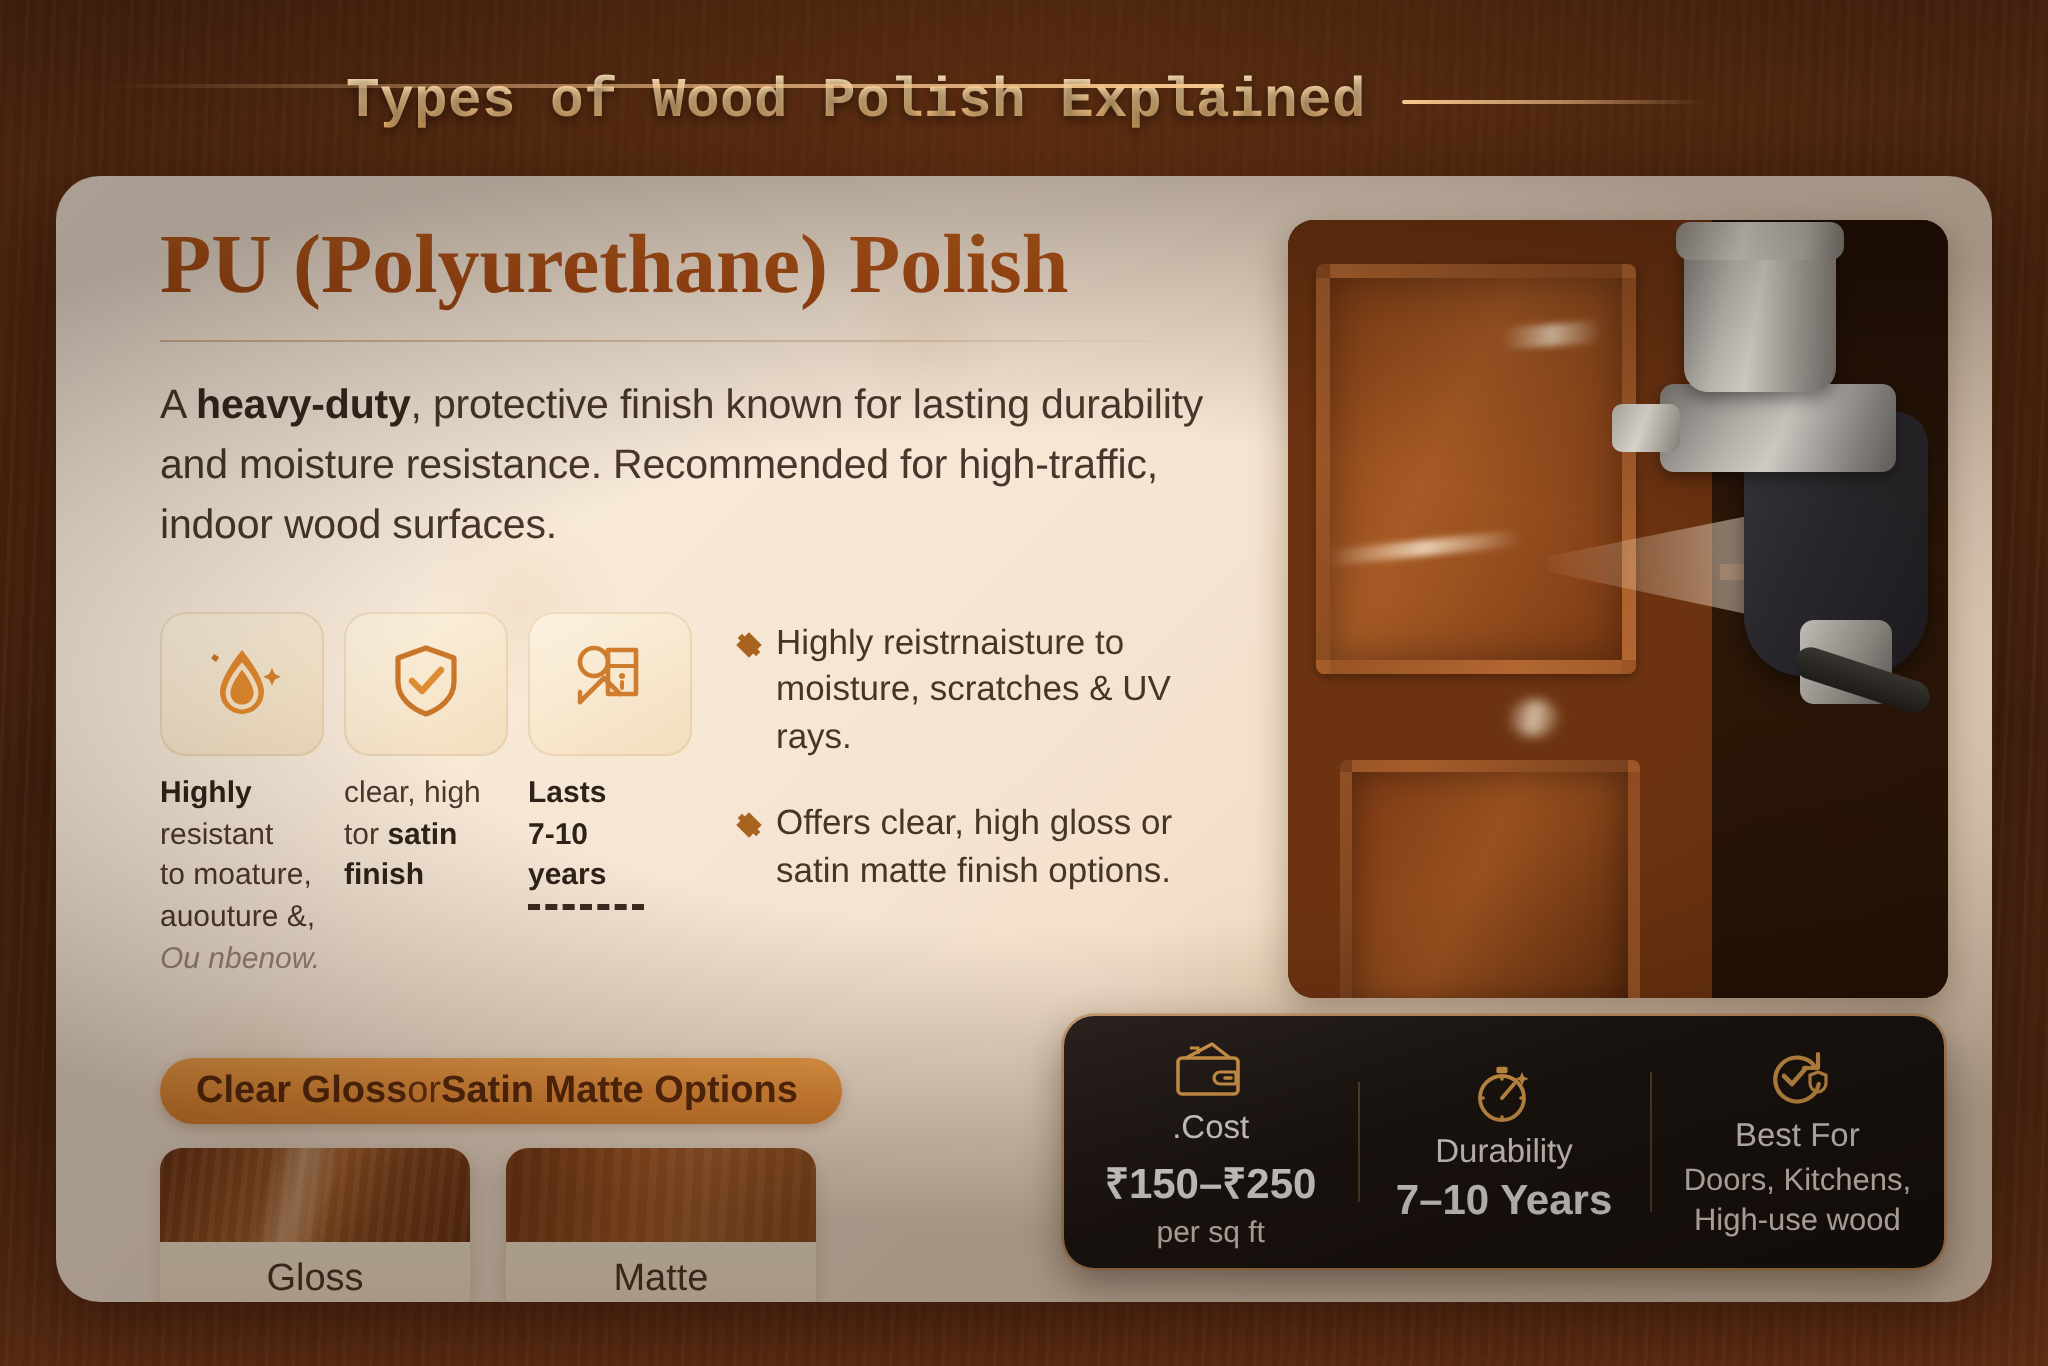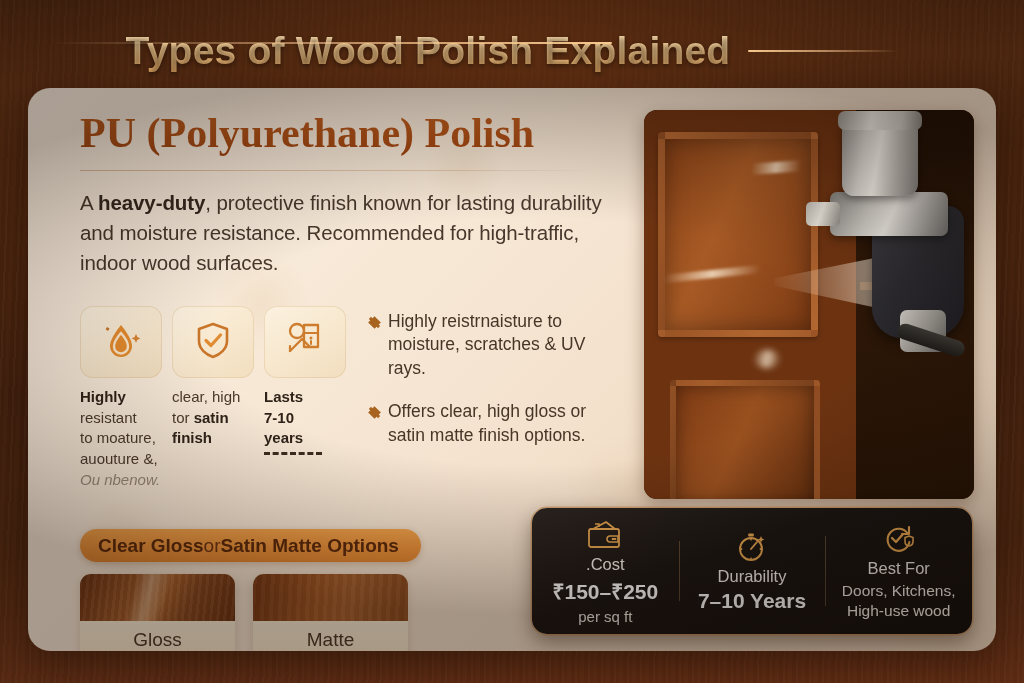--- a/index.html
+++ b/index.html
@@ -48,23 +48,23 @@
   }
   .rule {
     height: 2px;
     width: 150px;
     border-radius: 2px;
   }
   .rule.left  { background: linear-gradient(90deg, rgba(255,214,160,0) 0%, rgba(255,205,150,0.55) 45%, #f7c98e 100%); }
   .rule.right { background: linear-gradient(270deg, rgba(255,214,160,0) 0%, rgba(255,205,150,0.55) 45%, #f7c98e 100%); }
 
   .headline {
-    font-family: Liberation Sans, sans-serif;
+    font-family: Liberation Mono, monospace;
     font-weight: bold;
-    font-size: 39px;
+    font-size: 28px;
     letter-spacing: 0.2px;
     white-space: nowrap;
     color: #f6cf99;
     background: linear-gradient(180deg, #fde4bb 0%, #f5c98d 48%, #e9ab63 100%);
     -webkit-background-clip: text;
     background-clip: text;
     -webkit-text-fill-color: transparent;
     text-shadow: 0 2px 5px rgba(0,0,0,0.45);
   }
 

